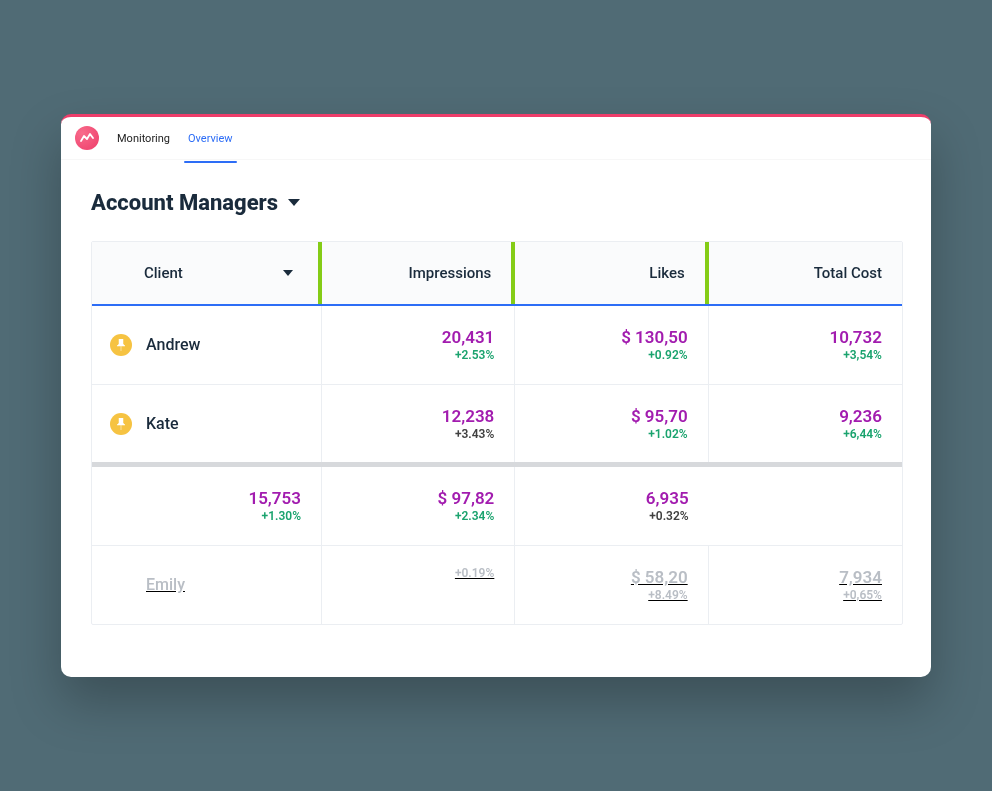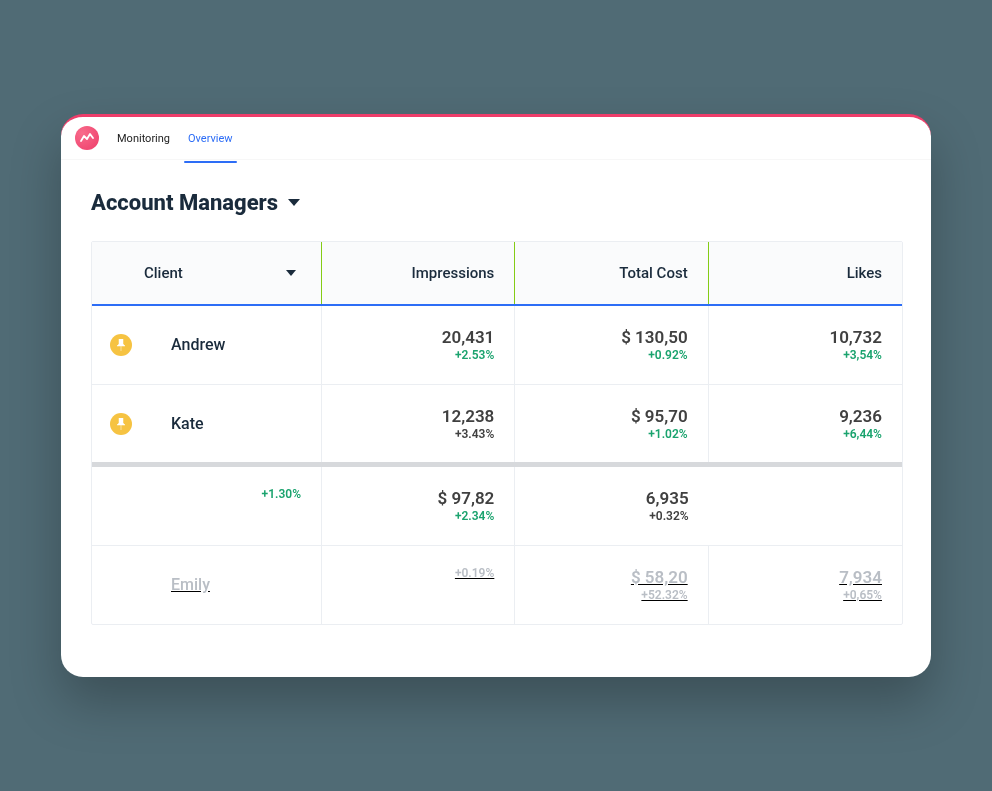--- a/index.html
+++ b/index.html
@@ -16,21 +16,21 @@
     width: 992px;
     height: 791px;
     display: flex;
     align-items: center;
     justify-content: center;
   }
   .window {
     width: 870px;
     height: 560px;
     background: #ffffff;
-    border-radius: 22px;
+    border-radius: 10px;
     overflow: hidden;
     box-shadow: 0 25px 50px rgba(0, 0, 0, 0.25);
     position: relative;
     border-top: 3px solid #ee3d6a;
   }
 
   
   .topbar {
     height: 42px;
     display: flex;
@@ -100,21 +100,21 @@
     display: grid;
     grid-template-columns: 230px 1fr 1fr 1fr;
     background: #fafbfc;
     border-bottom: 2px solid #2d6df6;
   }
   .th {
     padding: 22px 20px;
     font-size: 15px;
     color: #1a2b3c;
     font-weight: 500;
-    border-right: 1px solid #84cc16;
+    border-right: 4px solid #84cc16;
     display: flex;
     align-items: center;
   }
   .th:last-child { border-right: none; }
   .th-client {
     justify-content: space-between;
     padding-left: 52px;
   }
   .th-num { justify-content: flex-end; }
   .caret-small {
@@ -155,30 +155,29 @@
   .pin svg { display:block; }
   .pin-spacer {
     width: 22px;
     height: 22px;
     flex-shrink: 0;
   }
   .client-name {
     font-size: 16px;
     color: #1a2b3c;
     font-weight: 500;
-    margin-left: 25px;
   }
   .cell-num {
     text-align: right;
     line-height: 1.3;
   }
   .value {
     font-size: 17px;
     font-weight: 600;
-    color: #404040;
+    color: #a21caf;
   }
   .delta {
     font-size: 12px;
     font-weight: 600;
   }
   .delta.pos { color: #1aa36e; }
   .delta.neg { color: #404040; }
 
   
   .row.faded .client-name,
@@ -215,24 +214,24 @@
 
         <div class="thead">
           <div class="th th-client">
             <span>Client</span>
             <span class="caret-small"></span>
           </div>
           <div class="th th-num">
             <span>Impressions</span>
           </div>
           <div class="th th-num">
+            <span>Likes</span>
+          </div>
+          <div class="th th-num">
             <span>Total Cost</span>
-          </div>
-          <div class="th th-num">
-            <span>Likes</span>
           </div>
         </div>
 
         <div id="table-body">
             <div class="row">
               <div class="cell cell-client">
                 <div class="pin">
                   <svg width="10" height="12" viewBox="0 0 10 12">
                     <path d="M5 0 L7 0 L7 5 L9 7 L1 7 L3 5 L3 0 Z M5 7 L5 12" fill="#fff" stroke="#fff" stroke-width="0.5"></path>
                   </svg>
@@ -269,20 +268,21 @@
                 <div class="value">$ 95,70</div>
                 <div class="delta pos">+1.02%</div>
               </div>
               <div class="cell cell-num">
                 <div class="value">9,236</div>
                 <div class="delta pos">+6,44%</div>
               </div>
             </div>
             <div class="row">
               <div class="cell cell-num">
+                <div class="value">15,753</div>
                 <div class="delta pos">+1.30%</div>
               </div>
               <div class="cell cell-num">
                 <div class="value">$ 97,82</div>
                 <div class="delta pos">+2.34%</div>
               </div>
               <div class="cell cell-num">
                 <div class="value">6,935</div>
                 <div class="delta neg">+0.32%</div>
               </div>
@@ -290,21 +290,21 @@
             <div class="row faded">
               <div class="cell cell-client">
                 <div class="pin-spacer"></div>
                 <div class="client-name">Emily</div>
               </div>
               <div class="cell cell-num">
                 <div class="delta pos">+0.19%</div>
               </div>
               <div class="cell cell-num">
                 <div class="value">$ 58,20</div>
-                <div class="delta pos">+52.32%</div>
+                <div class="delta pos">+8.49%</div>
               </div>
               <div class="cell cell-num">
                 <div class="value">7,934</div>
                 <div class="delta pos">+0,65%</div>
               </div>
             </div>
           </div>
 
       </div>
     </div>

